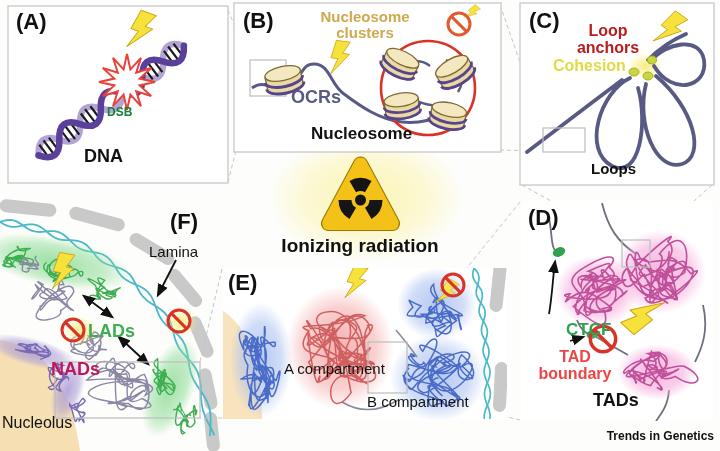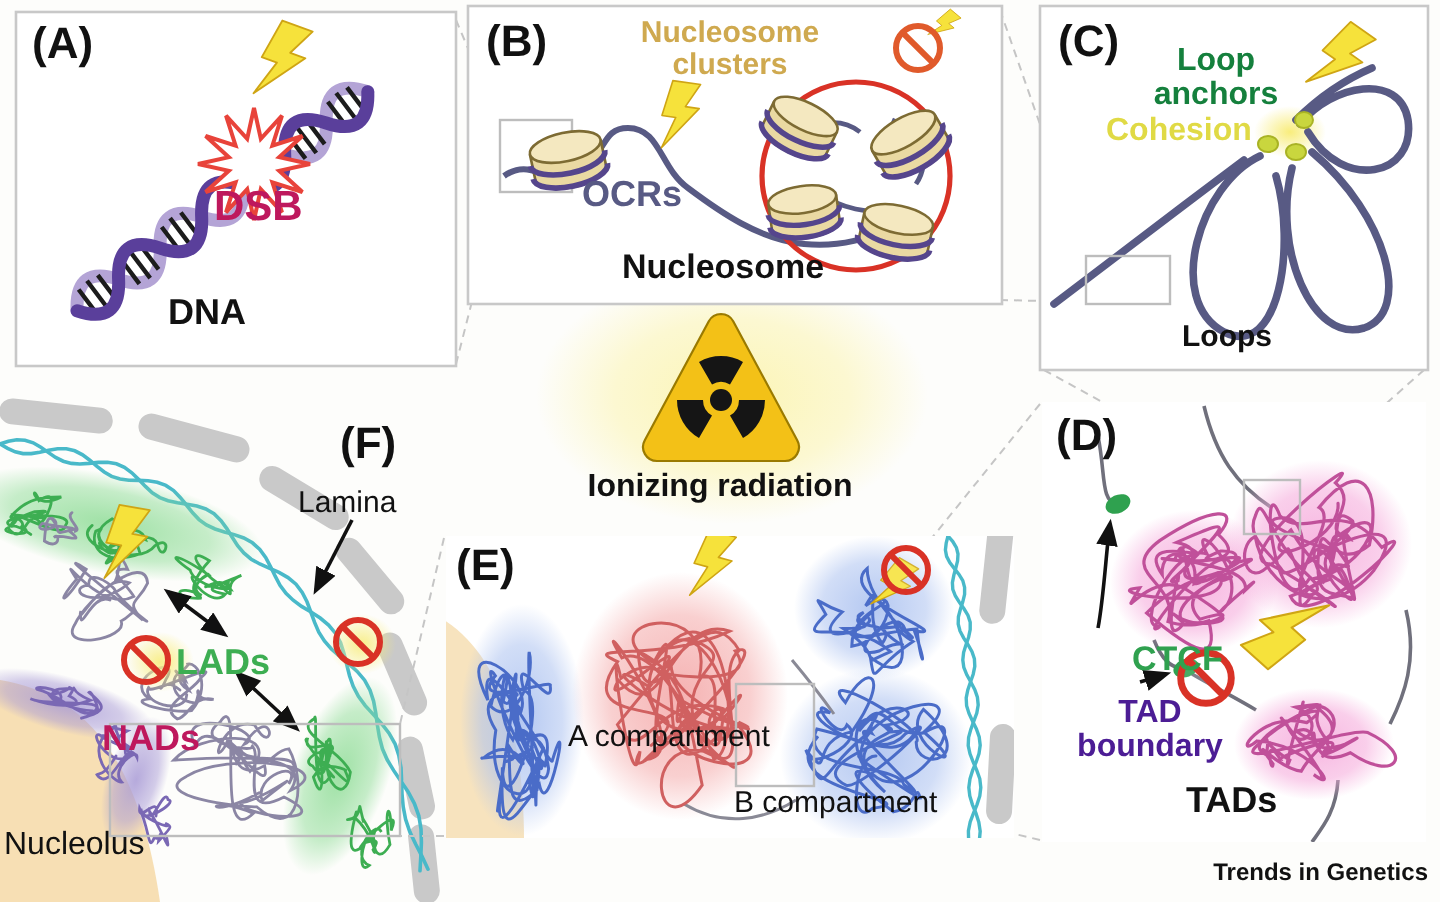--- a/index.html
+++ b/index.html
@@ -240,44 +240,44 @@
     <g id="gTrefoil">
           <circle cx="360.5" cy="200" r="5.5" fill="#151515"></circle>
           <path d="M356,192.20577136594005 L349.5,180.94744111674234 A22 22 0 0 1 371.5,180.94744111674234 L365,192.20577136594005 A9 9 0 0 0 356,192.20577136594005 Z" stroke="none" stroke-width="1" fill="#151515" stroke-linecap="round"></path>
           <path d="M369.5,200 L382.5,200 A22 22 0 0 1 371.5,219.05255888325766 L365,207.79422863405995 A9 9 0 0 0 369.5,200 Z" stroke="none" stroke-width="1" fill="#151515" stroke-linecap="round"></path>
           <path d="M356,207.79422863405995 L349.5,219.05255888325766 A22 22 0 0 1 338.5,200 L351.5,200 A9 9 0 0 0 356,207.79422863405995 Z" stroke="none" stroke-width="1" fill="#151515" stroke-linecap="round"></path>
         </g>
   </g>
 </svg>
 
 <div class="lbl tag" style="left:16px;top:10px;">(A)</div>
-<div class="lbl" style="left:107px;top:93px;font-size:21px;font-weight:700;color:#be185d;">DSB</div>
+<div class="lbl" style="left:107px;top:106px;font-size:12px;font-weight:700;color:#15803d;">DSB</div>
 <div class="lbl cap" style="left:84px;top:147px;font-size:18px;text-align:right;">DNA</div>
 
 <div class="lbl tag" style="left:243px;top:9px;">(B)</div>
 <div class="lbl ctr" style="left:300px;top:9px;width:130px;font-size:15px;font-weight:700;color:#cfa94f;">Nucleosome clusters</div>
 <div class="lbl" style="left:291px;top:88px;font-size:18px;font-weight:700;color:#585a84;">OCRs</div>
 <div class="lbl cap" style="left:311px;top:125px;">Nucleosome</div>
 
 <div class="lbl tag" style="left:529px;top:9px;">(C)</div>
-<div class="lbl ctr" style="left:570px;top:23px;width:76px;font-size:16px;font-weight:700;color:#15803d;">Loop anchors</div>
+<div class="lbl ctr" style="left:570px;top:23px;width:76px;font-size:16px;font-weight:700;color:#b91c1c;">Loop anchors</div>
 <div class="lbl" style="left:553px;top:58px;font-size:16px;font-weight:700;color:#e0da45;">Cohesion</div>
 <div class="lbl cap" style="left:591px;top:161px;font-size:15px;">Loops</div>
 
 <div class="lbl tag" style="left:528px;top:206px;">(D)</div>
 <div class="lbl" style="left:522px;top:321px;font-size:17px;font-weight:700;color:#2fa14f;margin-left:44px;">CTCF</div>
-<div class="lbl ctr" style="left:530px;top:349px;width:90px;font-size:16px;font-weight:700;color:#4c1d95;">TAD boundary</div>
+<div class="lbl ctr" style="left:530px;top:349px;width:90px;font-size:16px;font-weight:700;color:#ef4444;">TAD boundary</div>
 <div class="lbl cap" style="left:593px;top:391px;font-size:18px;">TADs</div>
 
 <div class="lbl tag" style="left:228px;top:271px;">(E)</div>
 <div class="lbl" style="left:284px;top:325px;font-size:15px;margin-top:36px;">A compartment</div>
 <div class="lbl" style="left:367px;top:394px;font-size:15px;">B compartment</div>
 
 <div class="lbl tag" style="left:170px;top:210px;">(F)</div>
 <div class="lbl" style="left:149px;top:244px;font-size:15px;">Lamina</div>
 <div class="lbl" style="left:88px;top:322px;font-size:18px;font-weight:700;color:#3dae52;">LADs</div>
 <div class="lbl" style="left:16px;top:360px;font-size:18px;font-weight:700;color:#be185d;margin-left:35px;">NADs</div>
 <div class="lbl" style="left:2px;top:415px;font-size:16px;">Nucleolus</div>
 
-<div class="lbl ctr" style="left:278px;top:236px;width:164px;font-size:16px;font-weight:700;">Ionizing radiation</div>
+<div class="lbl ctr" style="left:278px;top:236px;width:164px;font-size:19px;font-weight:700;">Ionizing radiation</div>
 <div class="lbl" style="right:6px;top:430px;font-size:12px;font-weight:700;position:absolute;">Trends in Genetics</div>
 
 </div>
 
 </body></html>

